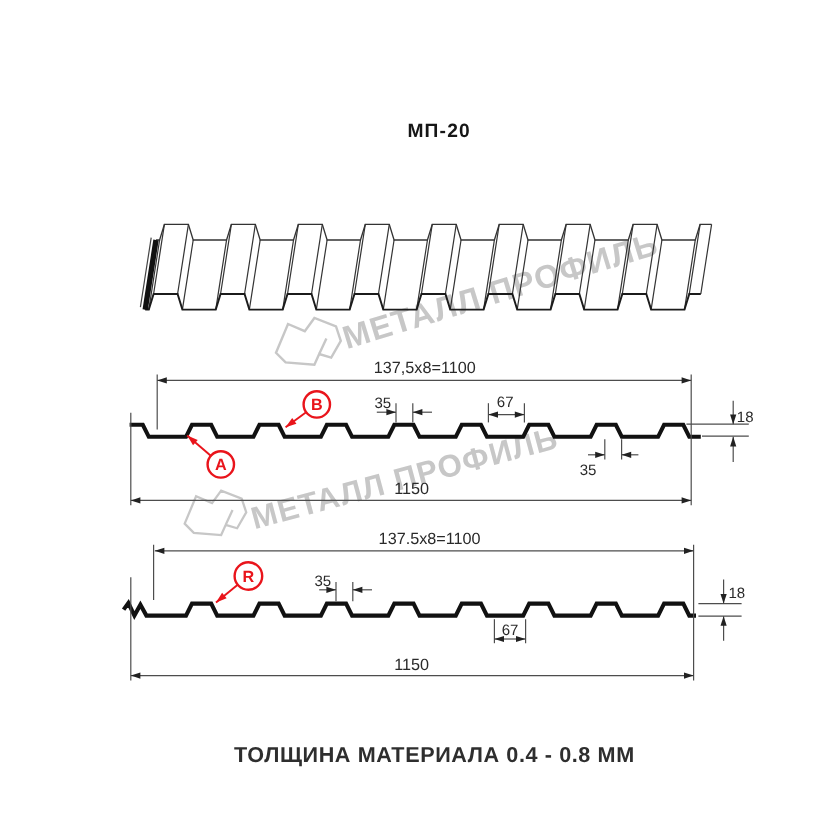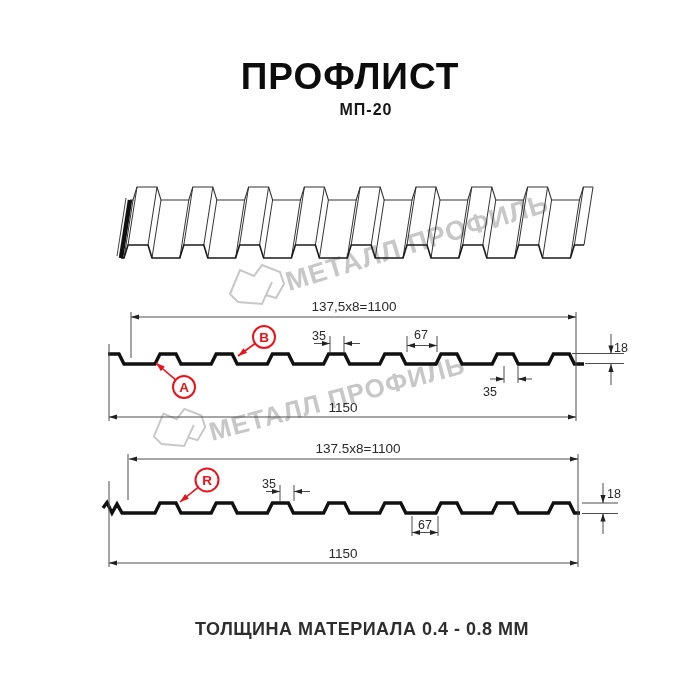--- a/index.html
+++ b/index.html
@@ -18,21 +18,20 @@
   .footer{
     position:absolute;left:12px;top:619px;width:700px;text-align:center;
     font-size:18px;font-weight:600;letter-spacing:.5px;color:#2e2e2e;
   }
   svg text{font-family:"Liberation Sans", sans-serif;}
 </style>
 </head>
 <body>
 
 <div class="stage">
-  <div class="title">ПРОФЛИСТ</div>
   <div class="subtitle">МП-20</div>
   <svg id="cad" width="700" height="700" viewBox="0 0 700 700">
       <g>
         <g>
           <g transform="translate(228,262) scale(1)">
             <path d="M2,32 L12,8 L26,14 L34,3 L52,10 L56,22 L48,36 L38,33 L34,42 L10,40 Z M38,33 L44,20" stroke="#c7c7c7" stroke-width="2" fill="none"></path>
           </g>
           <text x="289" y="291" font-size="27" text-anchor="start" fill="#c7c7c7" font-weight="bold" transform="rotate(-17,289,291)" letter-spacing="1">МЕТАЛЛ ПРОФИЛЬ</text>
         </g>
         <g>

